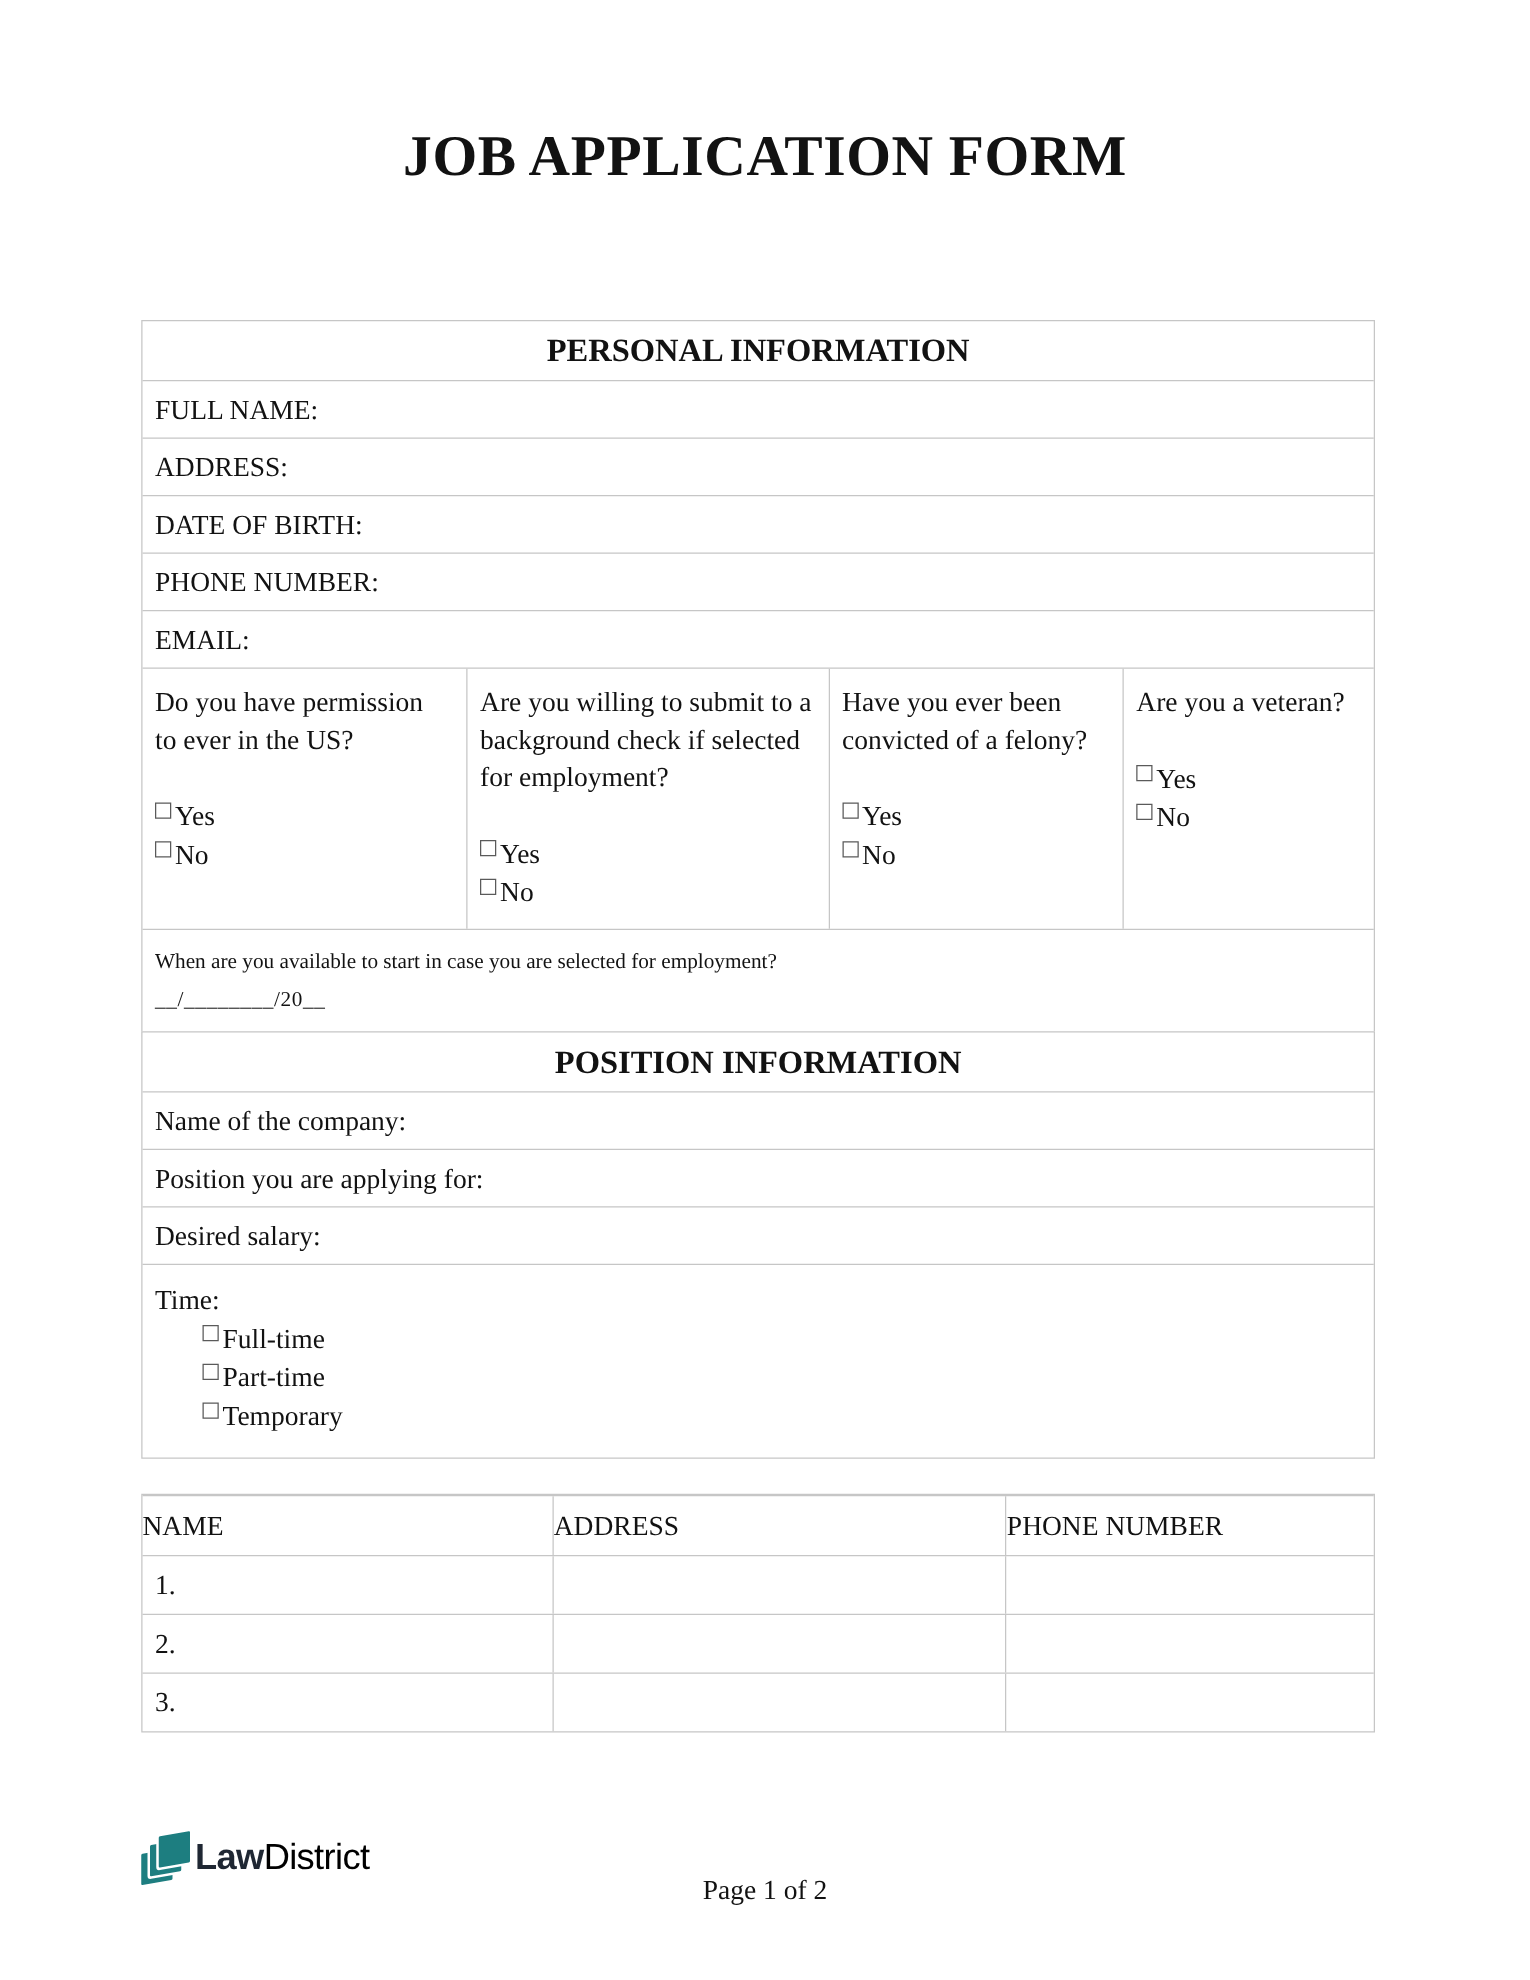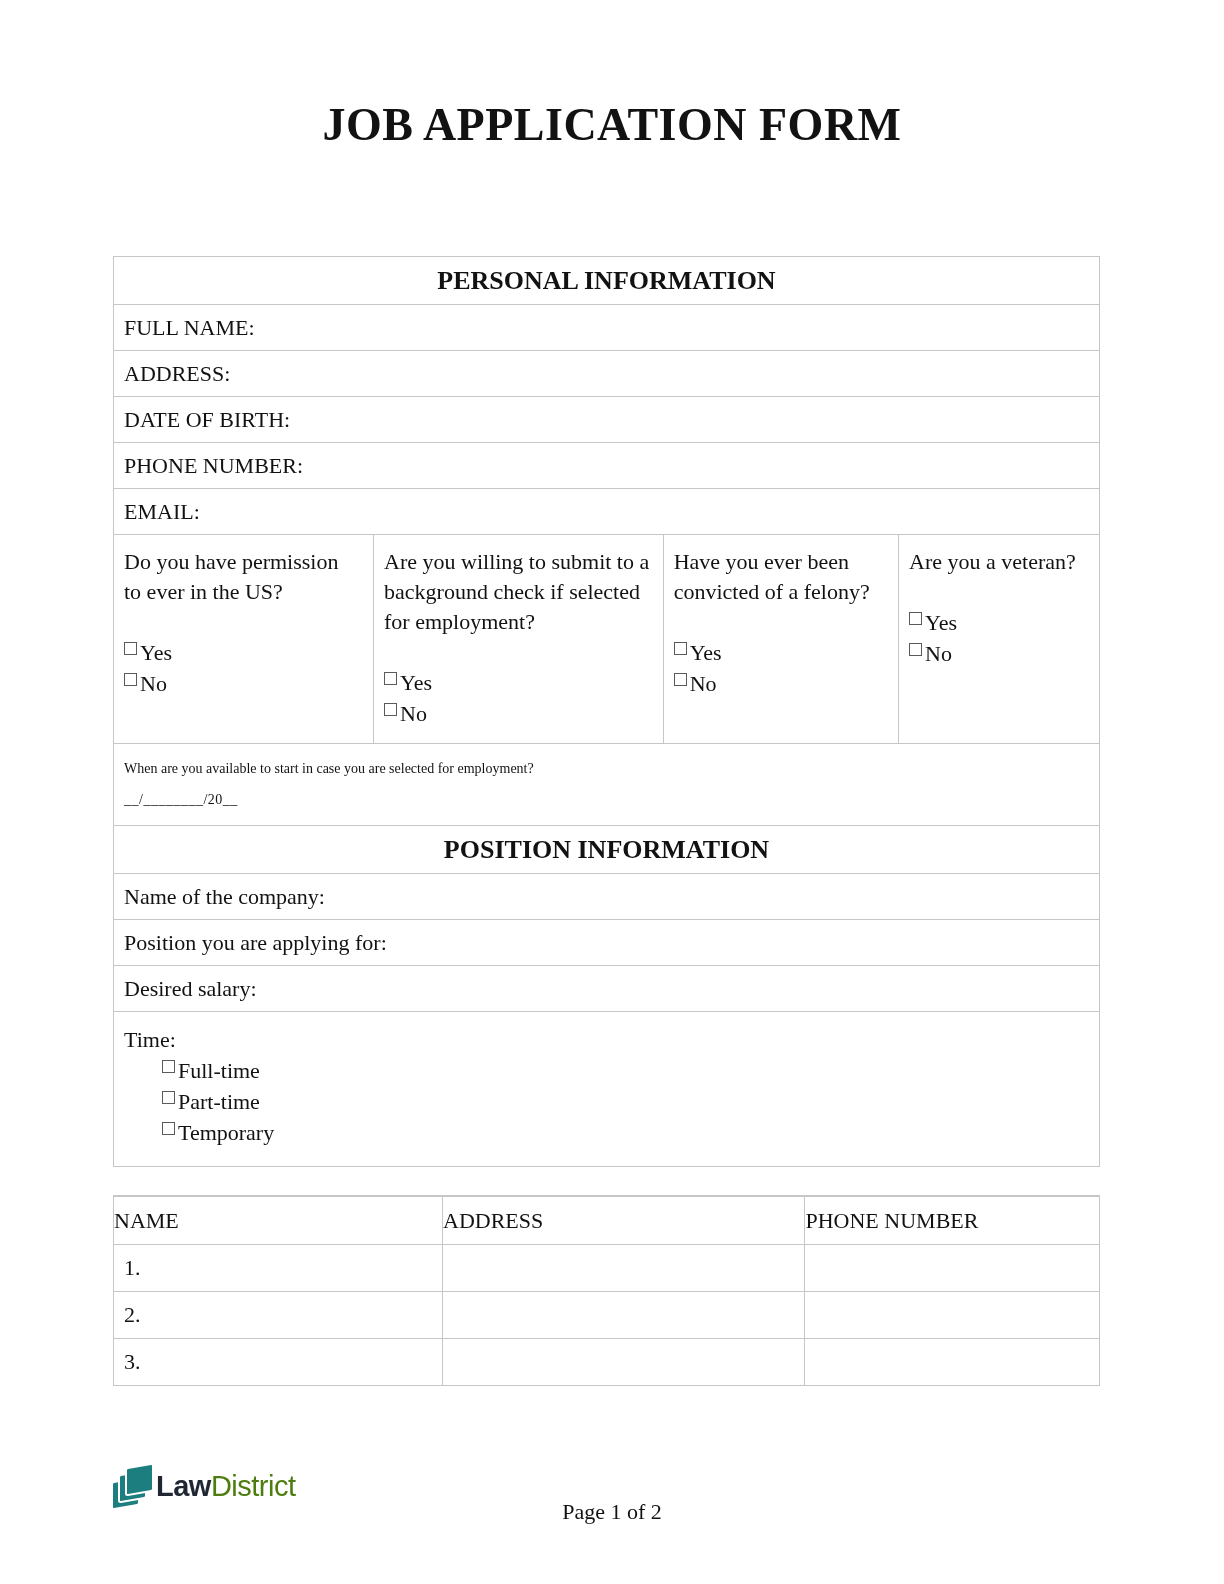--- a/index.html
+++ b/index.html
@@ -47,21 +47,21 @@
   .qcell:first-child{border-left:none;padding-right:28px;}
   .cb-group{margin-top:30px;}
   .cbline{line-height:31px;}
   .cb{
     display:inline-block;width:11px;height:11px;
     border:1px solid #5a5a5a;background:#fff;
     margin-right:3px;position:relative;top:-5px;
   }
   .avail{
     border-top:1px solid #c6c6c6;
-    padding:9px 10px 14px;font-size:14px;line-height:31px;
+    padding:9px 10px 14px;font-size:17px;line-height:31px;
   }
   .blankline{letter-spacing:0.5px;}
   .trow{
     border-top:1px solid #c6c6c6;
     padding:12px 10px 18px;font-size:22px;line-height:31px;
   }
   .indent{margin-left:38px;}
   .ref-cols{
     display:grid;grid-template-columns:33.3% 36.8% 29.9%;
     border-top:1px solid #c6c6c6;
@@ -238,19 +238,19 @@
     </div>
   </div>
 
   <div class="footer-logo">
     <span class="logo-icon">
       <span class="sheet s1" style="background: rgb(29, 126, 128);"></span>
       <span class="sheet s2" style="background: rgb(29, 126, 128);"></span>
       <span class="sheet s3" style="background: rgb(29, 126, 128);"></span>
     </span>
     <span class="logo-text">
-      <span class="logo-law" style="color: rgb(31, 39, 51);">Law</span><span class="logo-district" style="color: #4d7c0f;">District</span>
+      <span class="logo-law" style="color: rgb(31, 39, 51);">Law</span><span class="logo-district" style="color: #000000;">District</span>
     </span>
   </div>
 
   <div class="page-num">Page 1 of 2</div>
 
 </div>
 
 </body></html>

